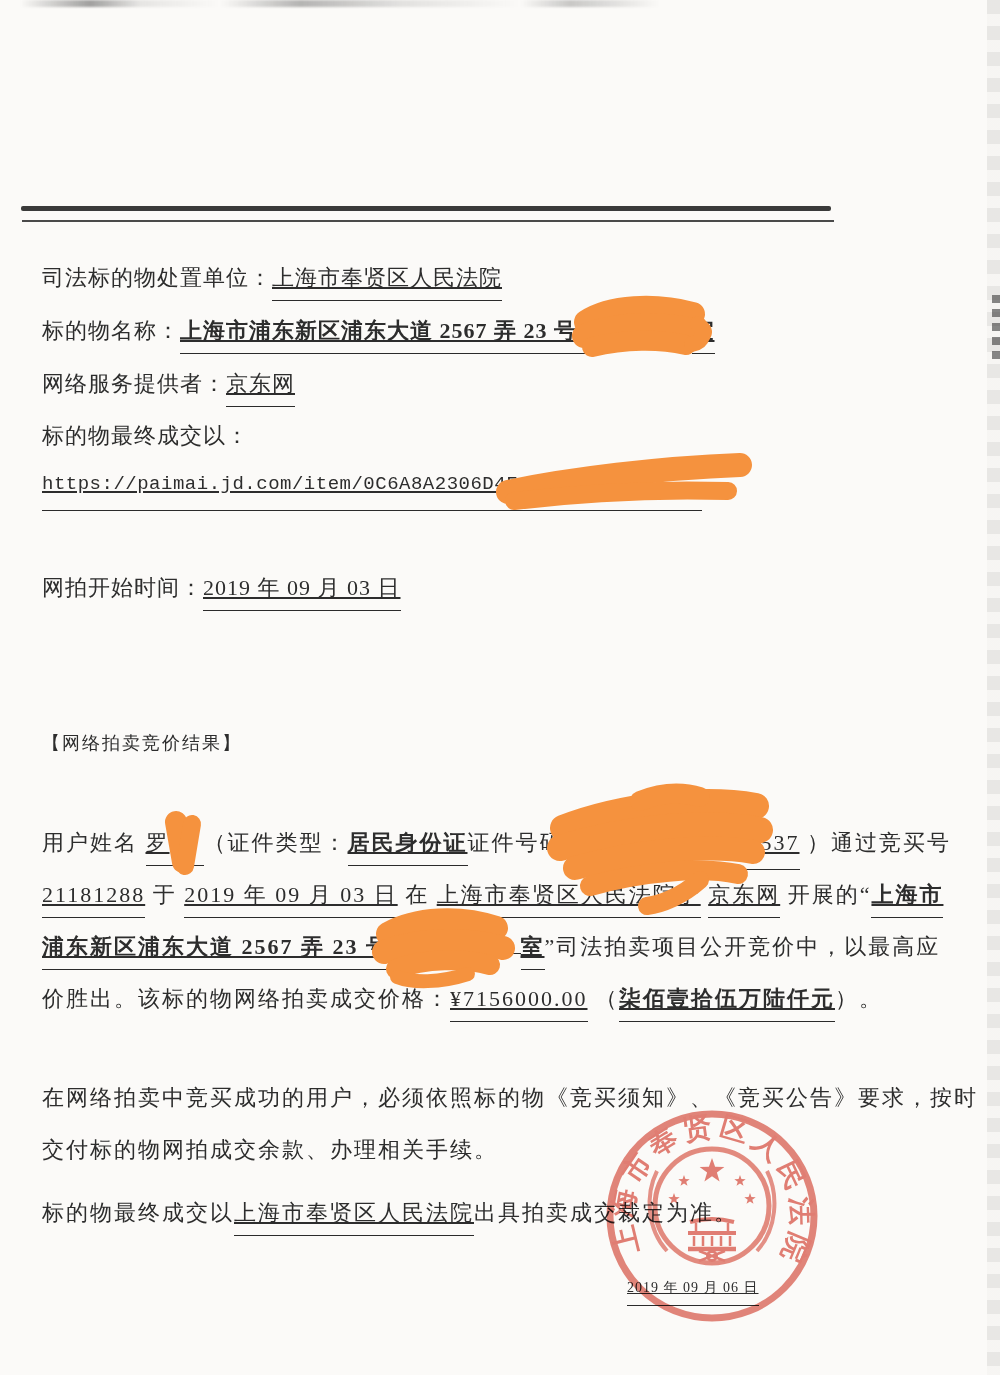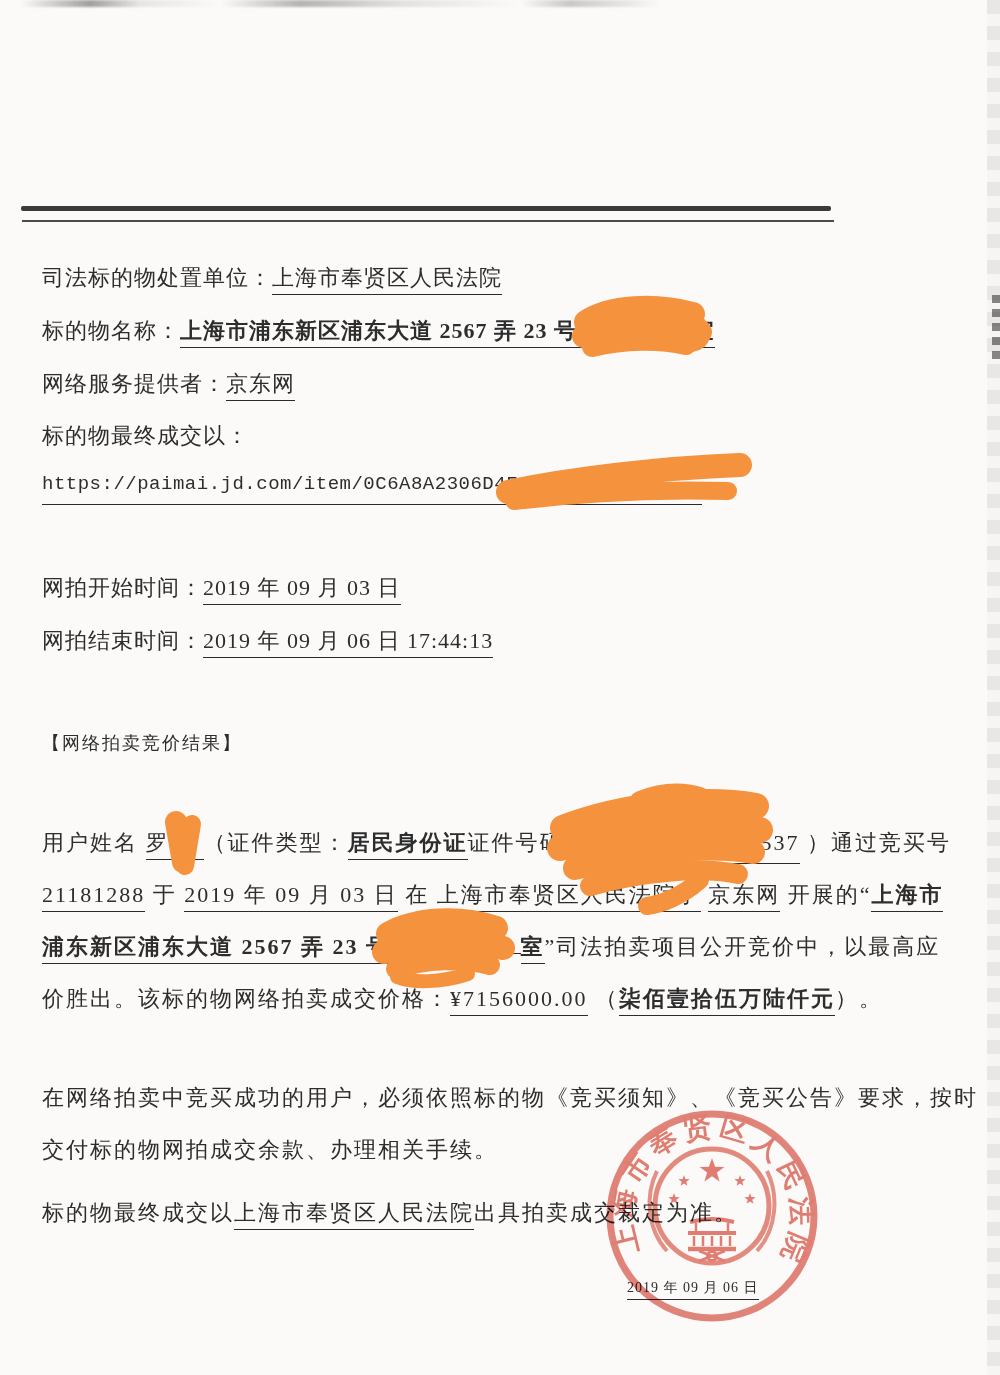--- a/index.html
+++ b/index.html
@@ -18,21 +18,21 @@
   .artifact-corner{position:absolute;top:295px;right:0;width:8px;height:70px;
     background:repeating-linear-gradient(180deg,rgba(40,40,40,.55) 0 8px,transparent 8px 14px);filter:blur(.5px);}
   .title{
     position:absolute;top:95px;left:0;width:100%;margin:0;text-align:center;
     font-size:40px;font-weight:600;letter-spacing:14px;color:#3b3b3b;
   }
   .rule-thick{position:absolute;top:206px;left:21px;width:810px;height:5px;background:#3a3a3a;border-radius:2px;}
   .rule-thin{position:absolute;top:220px;left:22px;width:812px;height:2px;background:#4a4a4a;}
   .line{position:absolute;left:42px;white-space:nowrap;font-size:22px;letter-spacing:1px;line-height:32px;}
   .para{letter-spacing:2px;}
-  .u{border-bottom:1.8px solid #2b2b2b;padding-bottom:4px;}
+  .u{border-bottom:1.8px solid #2b2b2b;padding-bottom:10px;text-decoration:underline;}
   .b{font-weight:bold;}
   .mono{font-family:"Liberation Mono","DejaVu Sans Mono",monospace;font-size:19px;letter-spacing:.5px;}
   .gap-room{display:inline-block;width:110px;}
   .gap-room2{display:inline-block;width:96px;}
   .gap-name{display:inline-block;width:34px;}
   .gap-id{display:inline-block;width:212px;text-align:right;}
   .url-wrap{display:inline-block;min-width:660px;}
   .heading{font-size:18px;letter-spacing:2px;}
   .overlay{position:absolute;top:0;left:0;pointer-events:none;}
   .seal-svg{position:absolute;left:593px;top:1093px;mix-blend-mode:multiply;opacity:.88;}
@@ -68,23 +68,20 @@
 
   <div class="line" style="top:466px">
     <span class="u url-wrap"><span class="mono">https://paimai.jd.com/item/0C6A8A2306D4F4B4B</span></span>
   </div>
 
 
   <div class="line" style="top:572px">
     <span>网拍开始时间：</span><span class="u">2019 年 09 月 03 日</span>
   </div>
 
-  <div class="line" style="top:625px">
-    <span>网拍结束时间：</span><span class="u">2019 年 09 月 06 日 17:44:13</span>
-  </div>
 
   <div class="line heading" style="top:727px">
     <span>【网络拍卖竞价结果】</span>
   </div>
 
   <div class="line para" style="top:827px">
     <span>用户姓名 </span><span class="u"><span>罗</span><span class="gap-name"></span></span><span>（证件类型：</span><span class="u b">居民身份证</span><span>证件号码：</span><span class="u gap-id">537</span><span> ）通过竞买号</span>
   </div>
 
   <div class="line para" style="top:879px">

